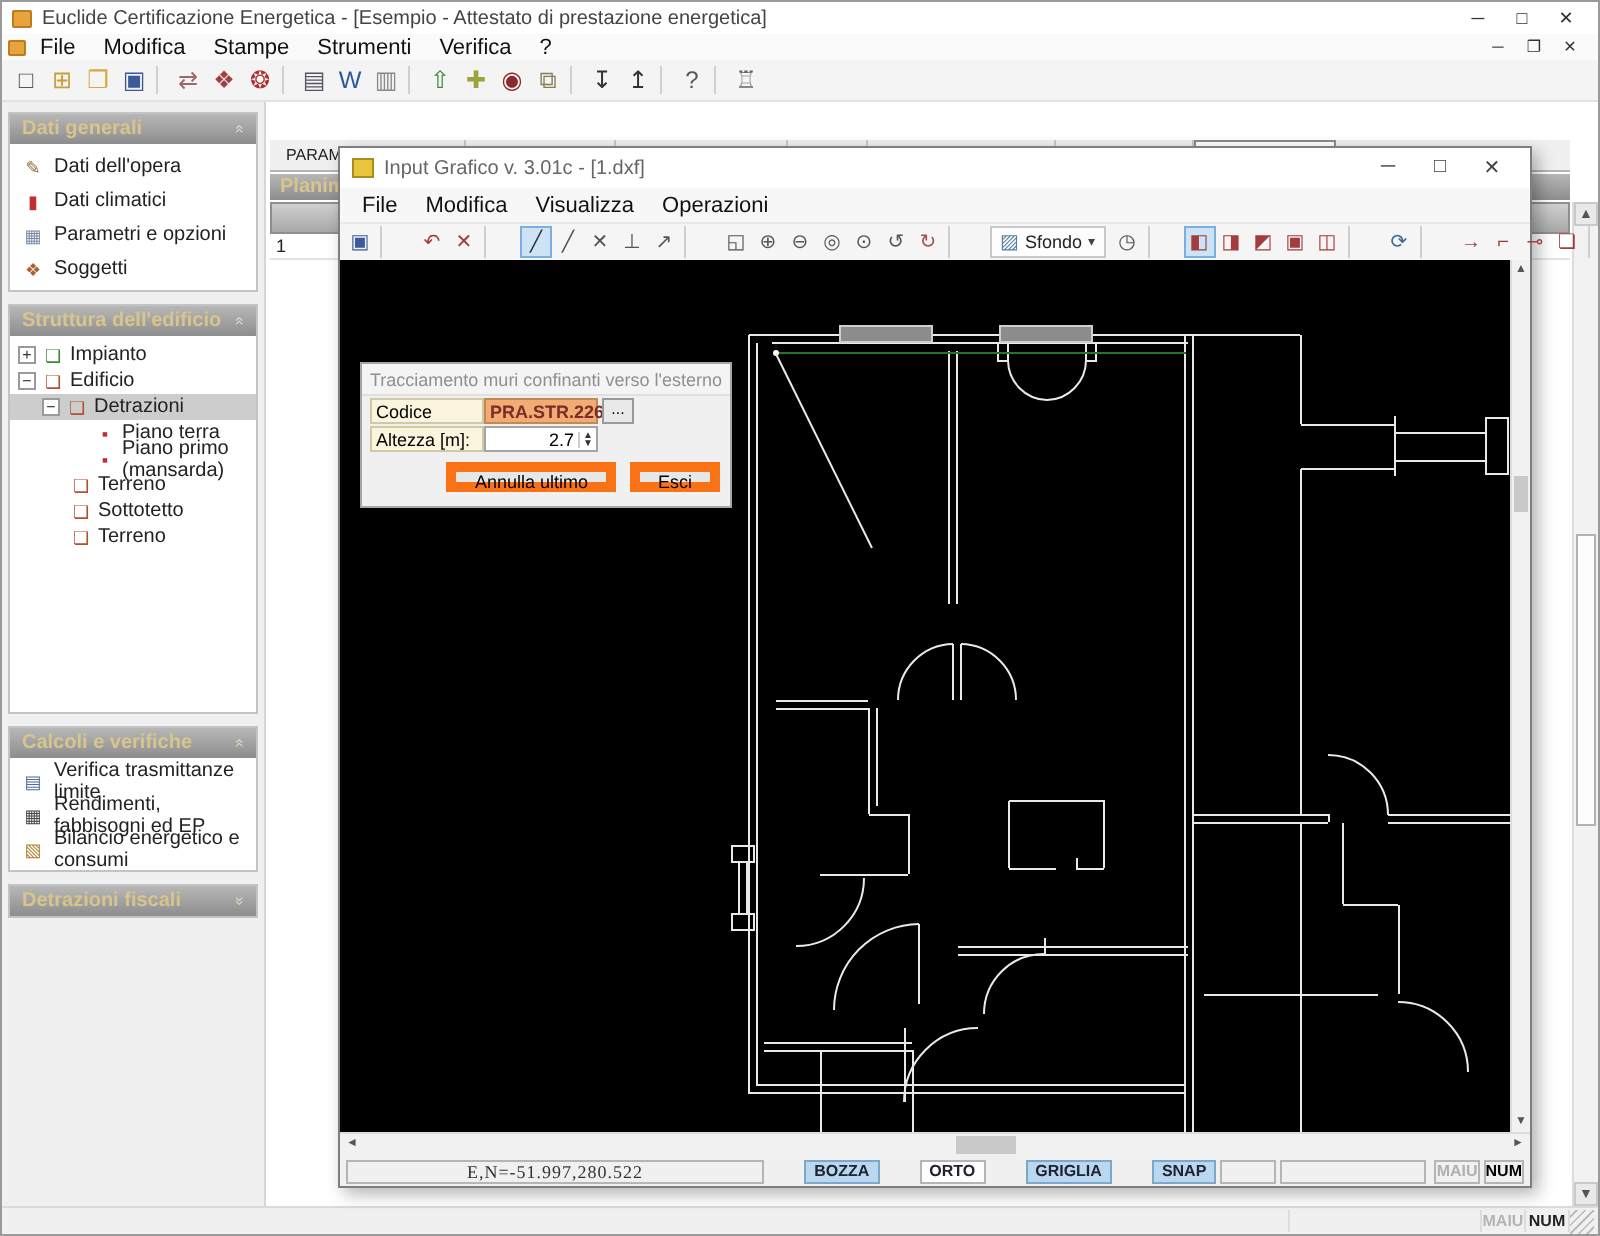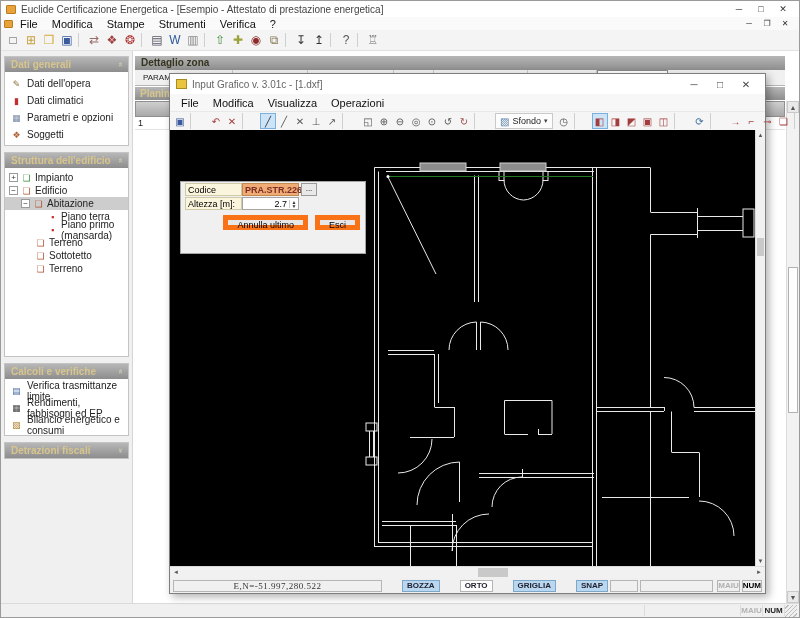--- a/index.html
+++ b/index.html
@@ -297,21 +297,21 @@
 
             <div class="tree-item" style="padding-left: 4px;">
               <span class="expander">−</span>
               <span class="icon" style="color: rgb(176, 80, 48);">❏</span>
               <span>Edificio</span>
             </div>
 
             <div class="tree-item selected" style="padding-left: 16px;">
               <span class="expander">−</span>
               <span class="icon" style="color: rgb(176, 80, 48);">❏</span>
-              <span>Abitazione</span>
+              <span>Detrazioni</span>
             </div>
 
             <div class="tree-item" style="padding-left: 30px;">
               <span class="expander"></span>
               <span class="icon" style="color: rgb(192, 48, 48);">▪</span>
               <span>Piano terra</span>
             </div>
 
             <div class="tree-item" style="padding-left: 30px;">
               <span class="expander"></span>
@@ -365,21 +365,20 @@
 
       <div class="panel">
         <div class="panel-header">
           <span class="ph-label">Detrazioni fiscali</span>
           <span class="chev" style="transform:rotate(90deg)">»</span>
         </div>
       </div>
     </div>
 
     <div class="main">
-      <div class="section-header">Dettaglio zona</div>
       <div class="tabs">
 
       <div class="tab">PARAMETRI TERMICI</div>
           <div class="tab">VENTILAZIONE</div>
           <div class="tab">RISCALDAMENTO</div>
           <div class="tab">A.C.S.</div>
           <div class="tab">RAFFRESCAMENTO</div>
           <div class="tab">GENERATORI</div>
           <div class="tab active">PLANIMETRIE</div>
         </div>
@@ -628,20 +627,21 @@
           </g>
           <rect x="250" y="33" width="46" height="8" fill="#8c8c8c" stroke="#cfcfcf"></rect>
           <rect x="330" y="33" width="46" height="8" fill="#8c8c8c" stroke="#cfcfcf"></rect>
           <path d="M218,46.5 H423" stroke="var(--plan-green,#217a21)" fill="none"></path>
           <circle cx="218" cy="46.5" r="1.5" fill="#ffffff"></circle>
           <path d="M218,47 L266,144" stroke="#e9e9e9" fill="none"></path>
         </svg>
 
         
         <div class="dialog">
+          <div class="dlg-title">Tracciamento muri confinanti verso l'esterno</div>
           <div class="dlg-row">
             <span class="dlg-label">Codice struttura:</span>
             <span class="dlg-value">PRA.STR.226</span>
             <span class="dlg-dots">...</span>
           </div>
           <div class="dlg-row">
             <span class="dlg-label">Altezza [m]:</span>
             <span class="dlg-field">
               <span class="val">2.7</span>
               <span class="spin">

